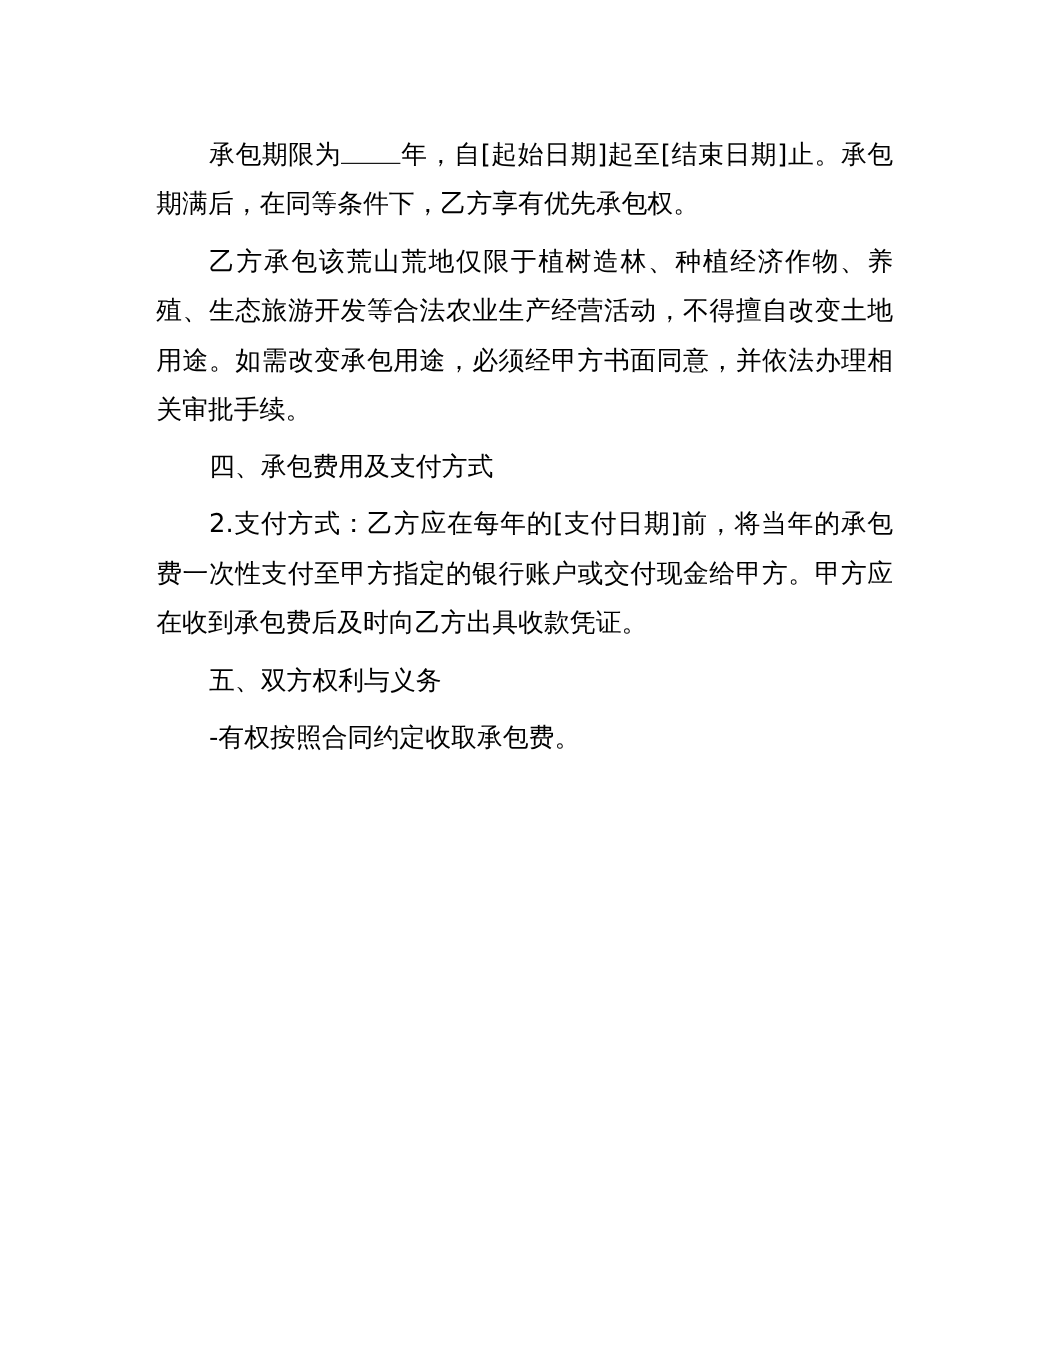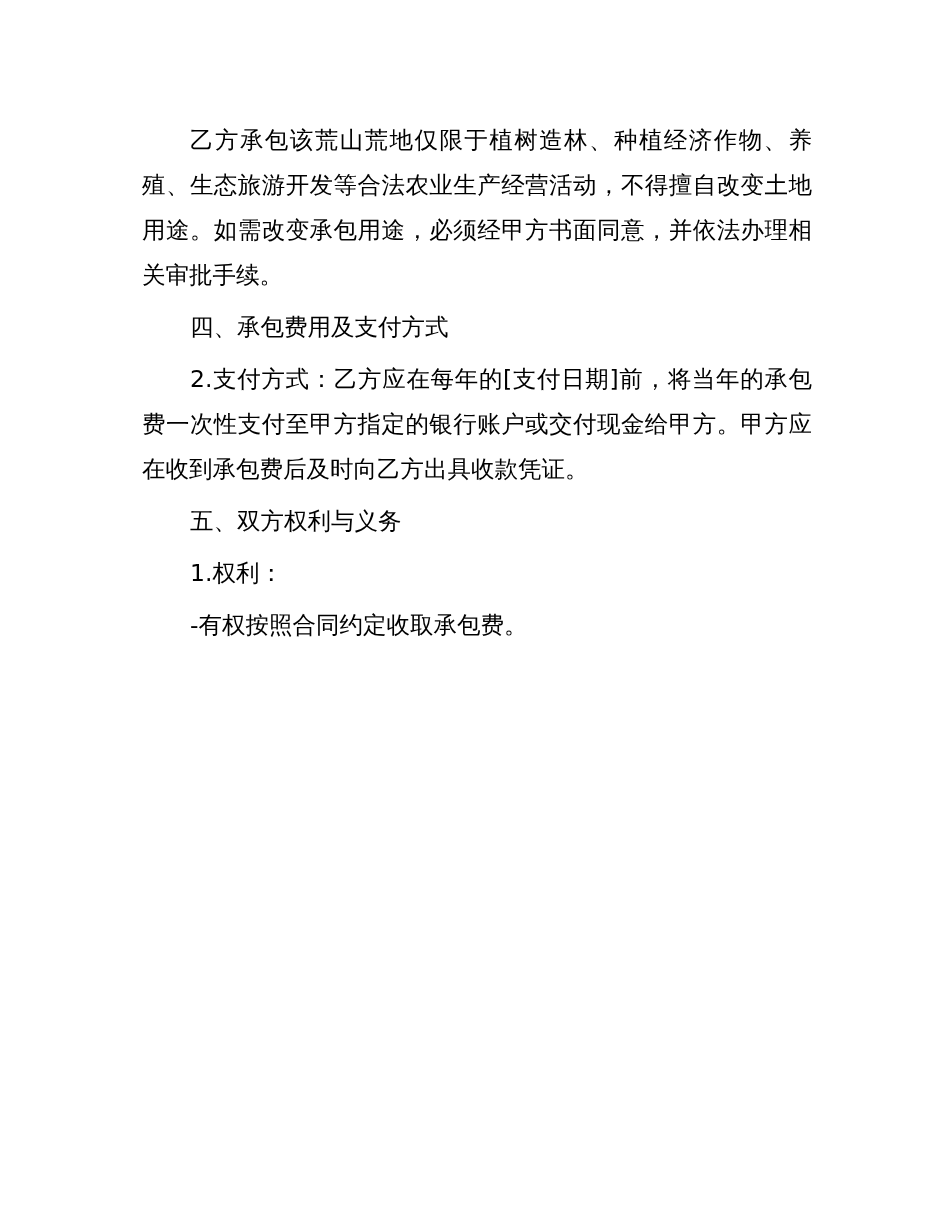--- a/index.html
+++ b/index.html
@@ -37,30 +37,32 @@
       border-bottom: 1.5px solid #000;
       height: 1.0em;
       vertical-align: -0.05em;
     }
   </style>
 </head>
 <body>
 
 <div class="page">
 
+  <p class="para indent">
+    <span>承包期限为</span><span class="blank" style="width:54px"></span><span>年，自[起始日期]起至[结束日期]止。承包期满后，在同等条件下，乙方享有优先承包权。</span>
+  </p>
 
 
   <p class="para indent">乙方承包该荒山荒地仅限于植树造林、种植经济作物、养殖、生态旅游开发等合法农业生产经营活动，不得擅自改变土地用途。如需改变承包用途，必须经甲方书面同意，并依法办理相关审批手续。</p>
 
   <p class="para indent">四、承包费用及支付方式</p>
 
 
   <p class="para indent">2.支付方式：乙方应在每年的[支付日期]前，将当年的承包费一次性支付至甲方指定的银行账户或交付现金给甲方。甲方应在收到承包费后及时向乙方出具收款凭证。</p>
 
   <p class="para indent">五、双方权利与义务</p>
 
 
-  <p class="para indent">1.权利：</p>
 
   <p class="para indent">-有权按照合同约定收取承包费。</p>
 
 
 </div>
 
 </body></html>

